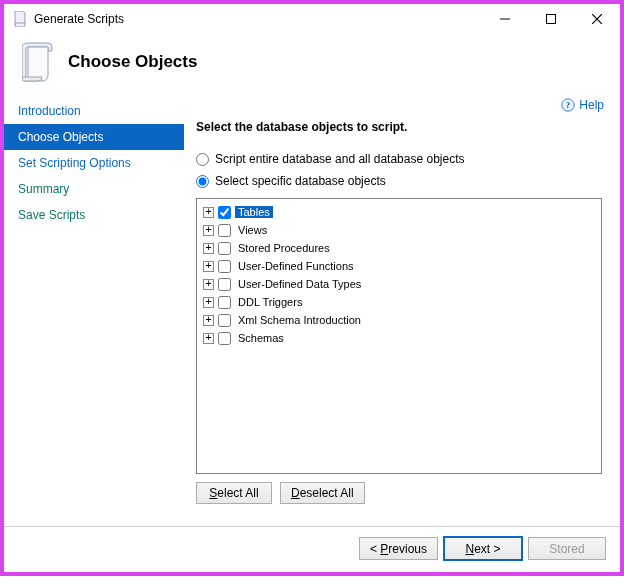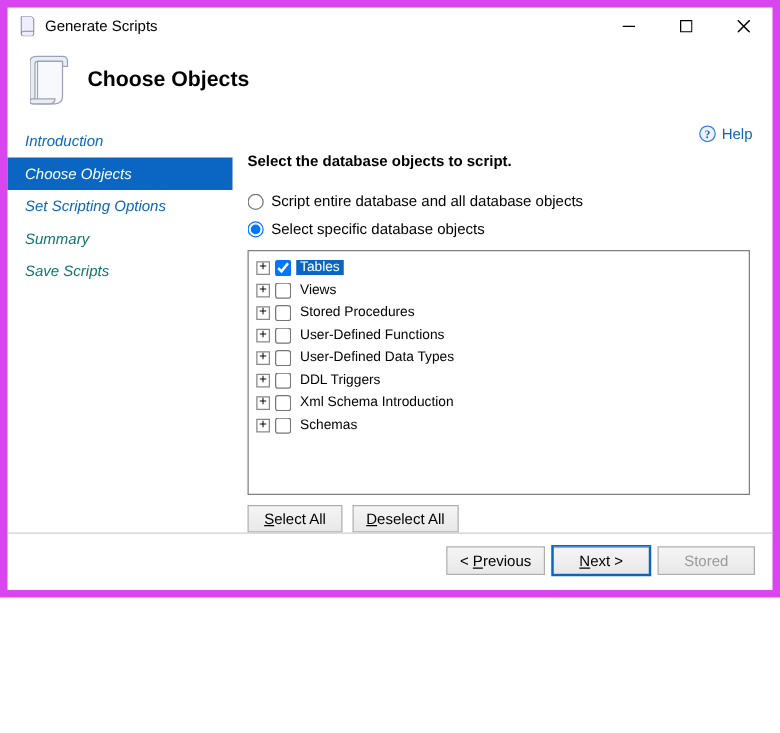--- a/index.html
+++ b/index.html
@@ -5,42 +5,41 @@
   * { box-sizing: border-box; }
   html, body {
     margin: 0; padding: 0;
     width: 624px; height: 586px;
     font-family: "Segoe UI", Tahoma, sans-serif;
     font-size: 12px;
     background: #fff;
     color: #000;
     overflow: hidden;
   }
-  .window { width: 624px; height: 478px; border: 6px solid #d946ef; display: flex; flex-direction: column; }
+  .window { width: 624px; height: 576px; border: 4px solid #d946ef; display: flex; flex-direction: column; }
   
   .titlebar { height: 30px; display: flex; align-items: center; padding-left: 8px; }
   .titlebar .icon-slot { width: 16px; height: 16px; margin-right: 6px; display:flex; align-items:center; justify-content:center; }
   .titlebar .title { flex: 1; font-size: 12px; color: #000; }
   .win-controls { display: flex; height: 100%; }
   .win-btn { width: 46px; height: 100%; display:flex; align-items:center; justify-content:center; color:#000; }
   .win-btn svg { display:block; }
   
   .header { display:flex; align-items:center; padding: 6px 12px 12px 16px; }
   .header-icon { width: 40px; height: 44px; margin-right: 8px; display:flex; align-items:center; justify-content:center;}
   .header-title { font-size: 17px; font-weight: 700; color:#000; }
   
   .body { flex:1; display:flex; min-height:0; }
   .sidebar { width: 180px; padding-top: 2px; }
   .nav-item {
     padding: 4px 10px 4px 14px;
     font-size: 12px;
     color: #0a66c2;
     cursor: pointer;
     line-height: 18px;
-    font-style: italic;
   }
   .nav-item.active { background: #0a66c2; color: #fff; }
   .nav-item.muted { color: #0f766e; }
   .content { flex:1; padding: 0 16px 0 8px; display:flex; flex-direction:column; min-height:0;}
   .help-row { display:flex; justify-content:flex-end; padding: 2px 0 6px 0;}
   .help-link { display:flex; align-items:center; gap:4px; color:#0a66c2; cursor:pointer;}
   .help-icon { width:14px; height:14px; display:inline-flex; align-items:center; justify-content:center;}
   .instruction { font-weight:700; font-size:12px; margin: 2px 0 14px 4px; }
   .radio-row { display:flex; align-items:center; gap:6px; margin: 4px 0 4px 4px; font-size:12px; }
   .radio-row input { margin:0; }

